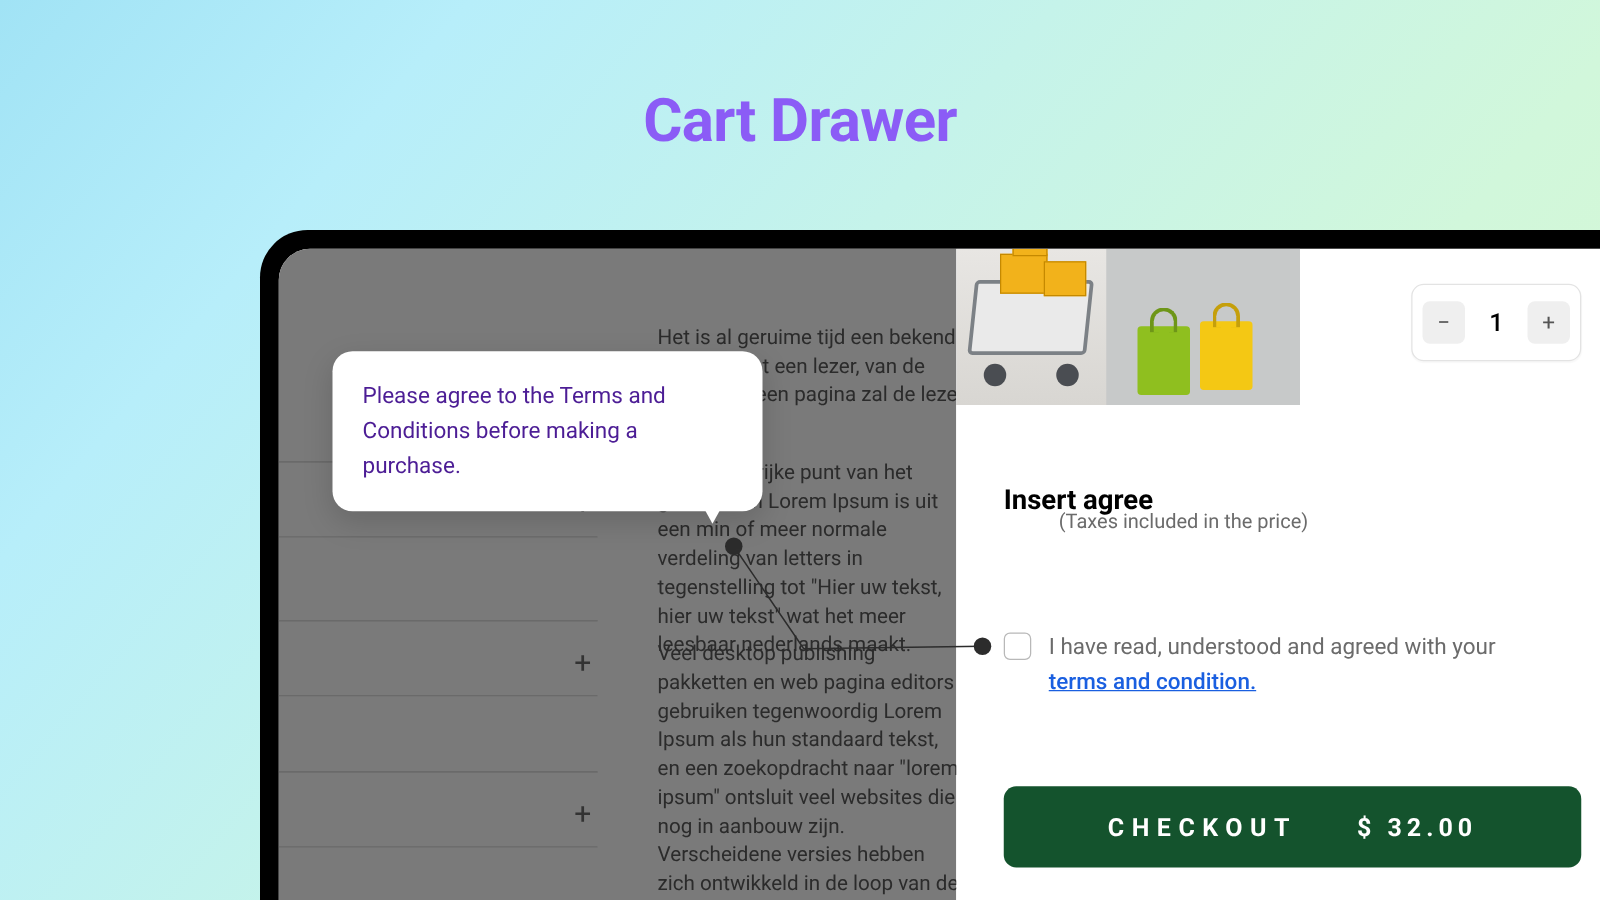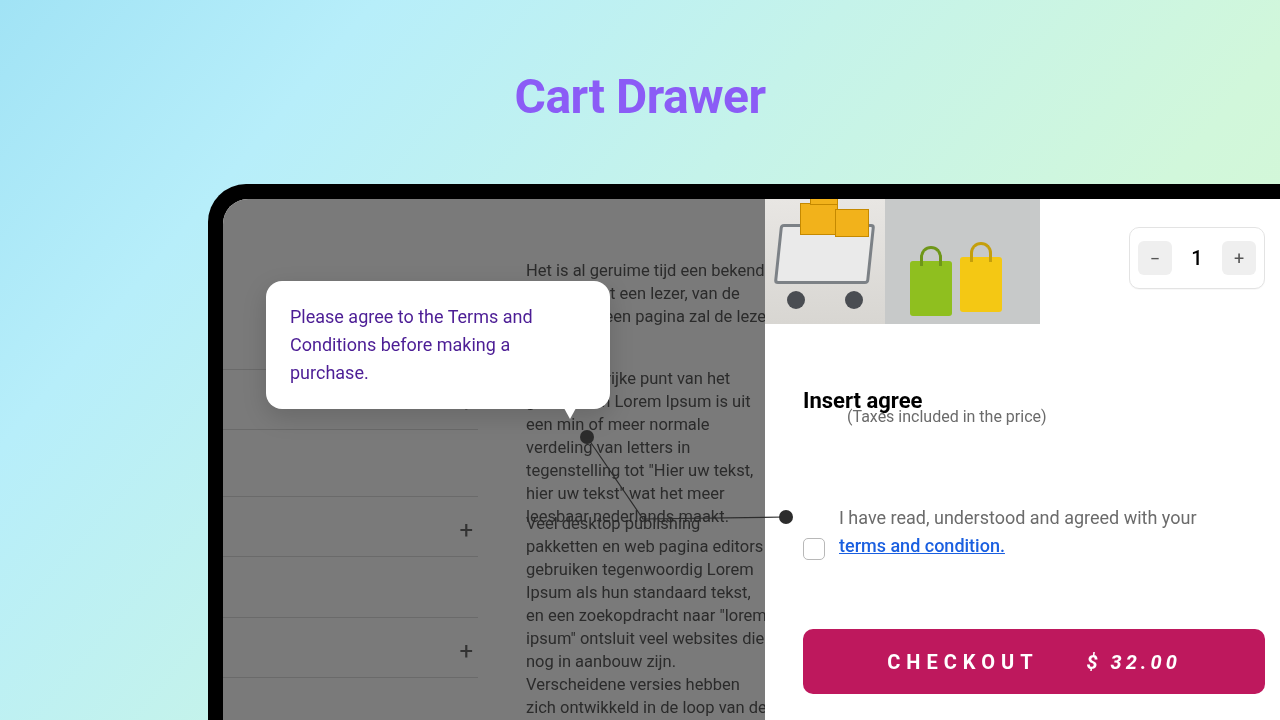--- a/index.html
+++ b/index.html
@@ -154,47 +154,47 @@
     font-size: 22px; font-weight: 700; color:#000;
   }
   .notes-sub {
     position:absolute; left:38px; top:208px;
     font-size: 16px; color:#6b6b6b;margin-left:44px;
   }
 
   
   .terms-row {
     position:absolute; left:38px; top:305px; right:40px;
-    display:flex; align-items:flex-end;
+    display:flex; align-items:flex-start;
   }
   .chk {
     width:22px; height:22px;
     border:1.5px solid #b8b8b8;
     border-radius:5px;
     margin-right:14px;
     margin-top:2px;
     cursor:pointer; background:#fff;
     flex-shrink:0;
   }
   .terms-text { font-size:18px; color:#6b6b6b; line-height:28px; }
   .terms-link { color:#1a5fe0; text-decoration:underline; font-weight:500; cursor:pointer; }
 
   
   .checkout {
     position:absolute; left:38px; right:15px; bottom:50px;
     height:65px;
-    background:#be185d; color:#fff;
+    background:#14532d; color:#fff;
     border-radius:10px;
     display:flex; align-items:center; justify-content:center;
     font-size:20px; font-weight:700;
     letter-spacing:6px;
     cursor:pointer;
     gap:48px;
   }
-  .checkout .price { letter-spacing:4px;font-style:italic; }
+  .checkout .price { letter-spacing:4px; }
 
   
   .tooltip {
     position:absolute;
     left:43px; top:82px;
     width:344px;
     background:#fff;
     border-radius:16px;
     padding:22px 24px;
     font-size:18px;

